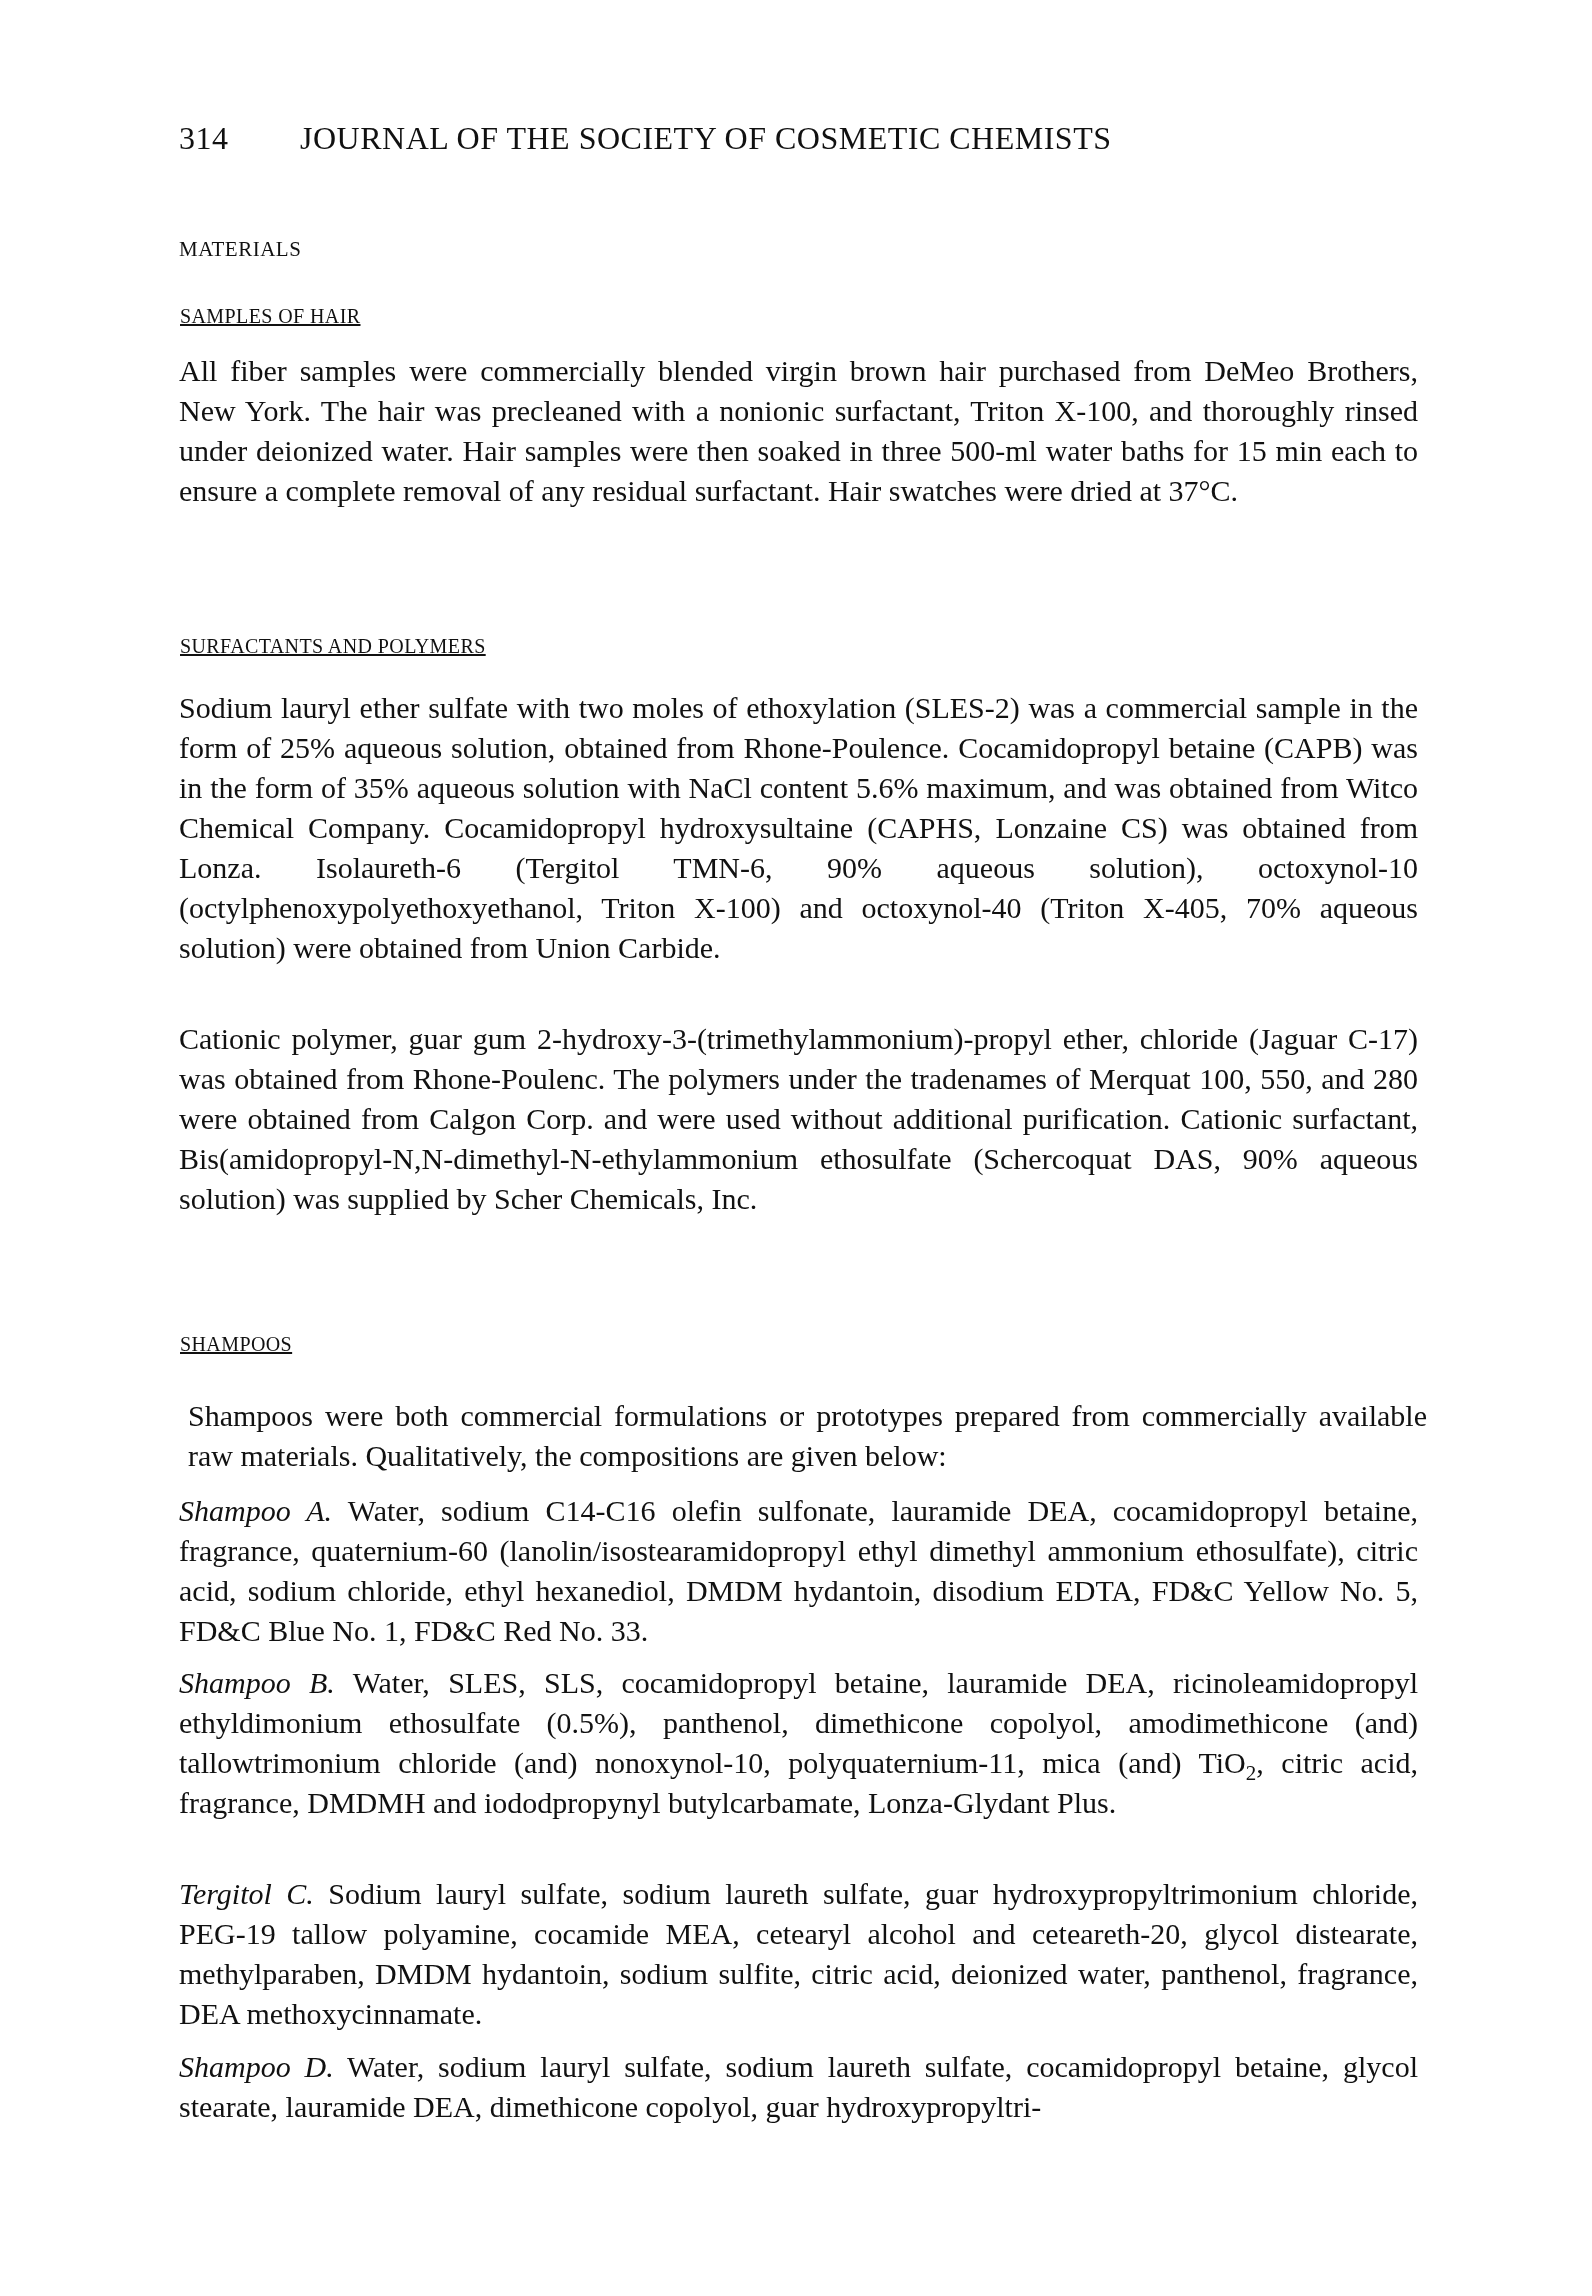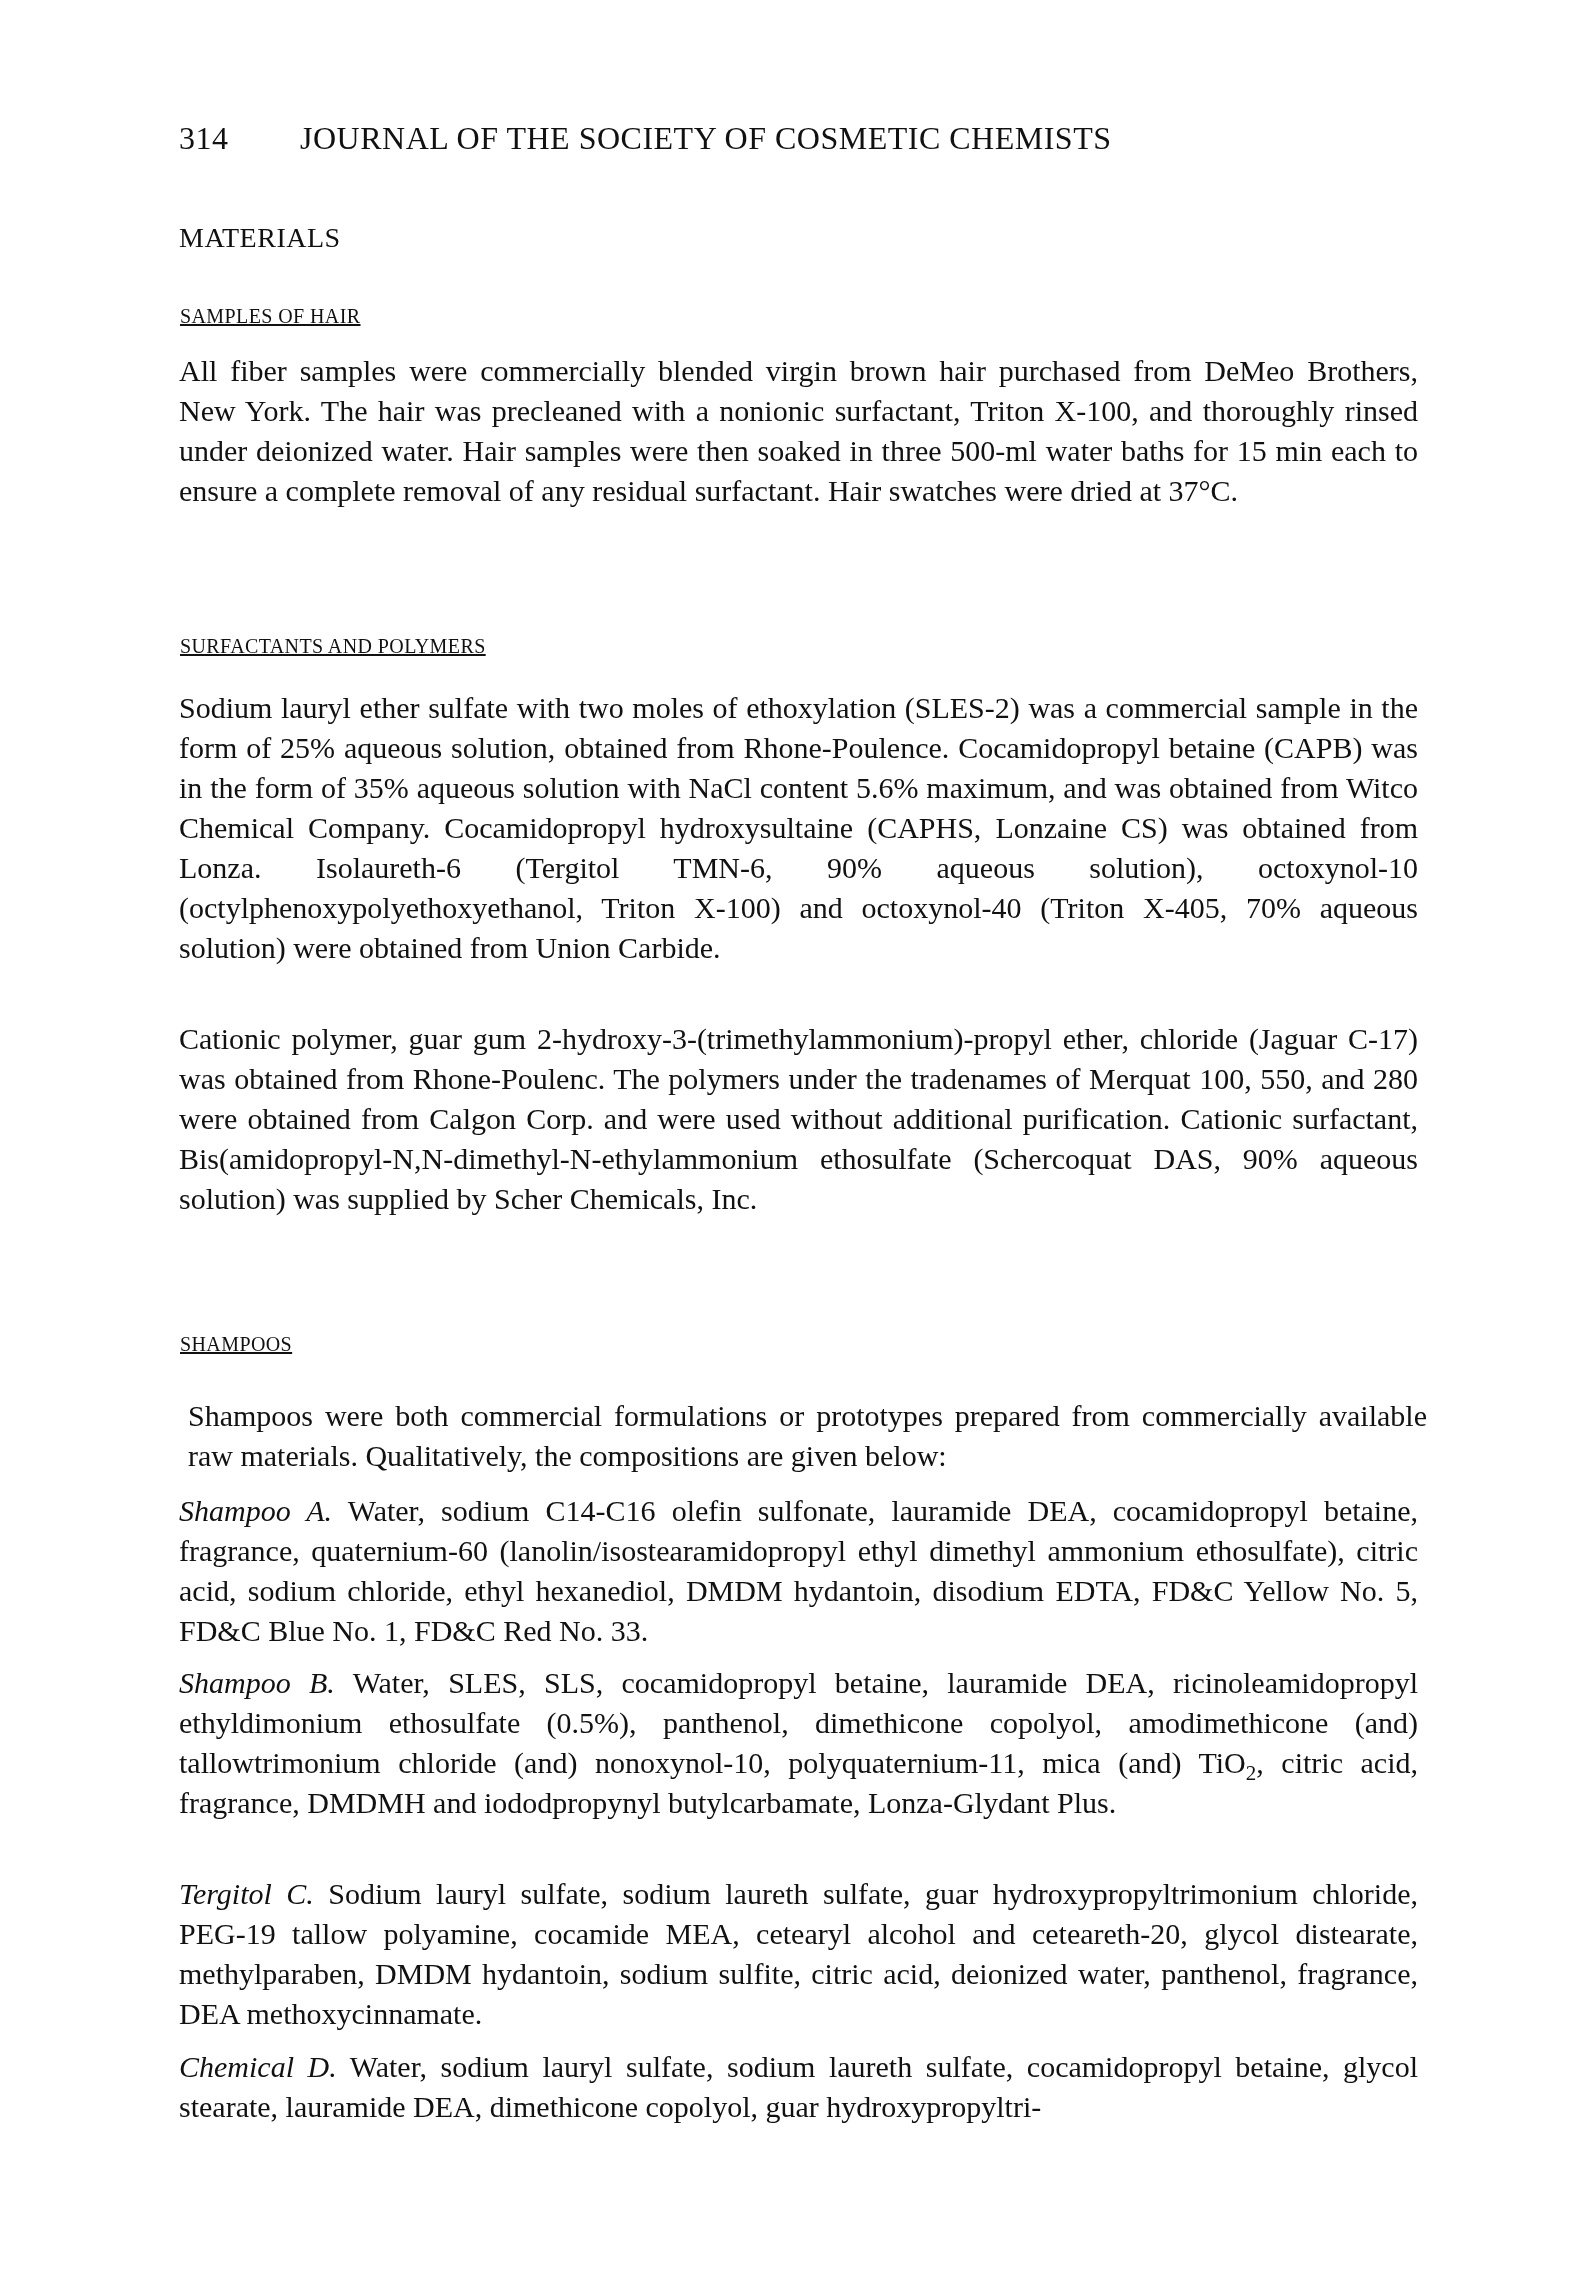--- a/index.html
+++ b/index.html
@@ -8,21 +8,21 @@
     font-family: "Liberation Serif", "DejaVu Serif", serif;
     color: #111111;
   }
   .page { position: absolute; left: 179px; top: 0; width: 1239px; }
   .running-head {
     position: absolute; top: 119px; left: 0; width: 1239px;
     font-size: 32px; letter-spacing: 0.5px; line-height: 38px;
   }
   .running-head .pno { position: absolute; left: 0; }
   .running-head .jt { position: absolute; left: 121px; }
-  .h1 { position: absolute; left: 0; top: 222px; font-size: 28px; letter-spacing: 0.5px; line-height: 32.5px; }
+  .h1 { position: absolute; left: 0; top: 233px; font-size: 21px; letter-spacing: 0.5px; line-height: 32.5px; }
   .h2 { position: absolute; left: 1px; font-size: 20px; letter-spacing: 0.4px; line-height: 25px; text-decoration: underline; }
   .para {
     position: absolute; left: 0; width: 1239px;
     font-size: 30px; line-height: 40px; text-align: justify;
     hyphens: manual;
   }
   .para i { }
   sub { font-size: 70%; line-height: 0; }
 </style>
 </head>
@@ -46,16 +46,16 @@
 
   <div class="h2" style="top:1332px">SHAMPOOS</div>
   <p class="para" style="top:1387px; margin:9px">Shampoos were both commercial formulations or prototypes prepared from commer­cially available raw materials. Qualitatively, the compositions are given below:</p>
 
   <p class="para" style="top:1491px; margin:0"><i>Shampoo A.</i><span> Water, sodium C14-C16 olefin sulfonate, lauramide DEA, cocamidopropyl betaine, fragrance, quaternium-60 (lanolin/isostearamidopropyl ethyl dimethyl ammo­nium ethosulfate), citric acid, sodium chloride, ethyl hexanediol, DMDM hydantoin, disodium EDTA, FD&amp;C Yellow No. 5, FD&amp;C Blue No. 1, FD&amp;C Red No. 33.</span></p>
 
   <p class="para" style="top:1663px; margin:0"><i>Shampoo B.</i><span> Water, SLES, SLS, cocamidopropyl betaine, lauramide DEA, ricinoleami­dopropyl ethyldimonium ethosulfate (0.5%), panthenol, dimethicone copolyol, amodimethicone (and) tallowtrimonium chloride (and) nonoxynol-10, polyquaternium-11, mica (and) TiO</span><sub>2</sub><span>, citric acid, fragrance, DMDMH and iododpropynyl butylcarbam­ate, Lonza-Glydant Plus.</span></p>
 
   <p class="para" style="top:1874px; margin:0"><i>Tergitol C.</i><span> Sodium lauryl sulfate, sodium laureth sulfate, guar hydroxypropyltrimo­nium chloride, PEG-19 tallow polyamine, cocamide MEA, cetearyl alcohol and cete­areth-20, glycol distearate, methylparaben, DMDM hydantoin, sodium sulfite, citric acid, deionized water, panthenol, fragrance, DEA methoxycinnamate.</span></p>
 
-  <p class="para" style="top:2047px; margin:0"><i>Chemical D.</i><span> Water, sodium lauryl sulfate, sodium laureth sulfate, cocamidopropyl be­taine, glycol stearate, lauramide DEA, dimethicone copolyol, guar hydroxypropyltri-</span></p>
+  <p class="para" style="top:2047px; margin:0"><i>Shampoo D.</i><span> Water, sodium lauryl sulfate, sodium laureth sulfate, cocamidopropyl be­taine, glycol stearate, lauramide DEA, dimethicone copolyol, guar hydroxypropyltri-</span></p>
 
 </div>
 
 
 </body></html>

